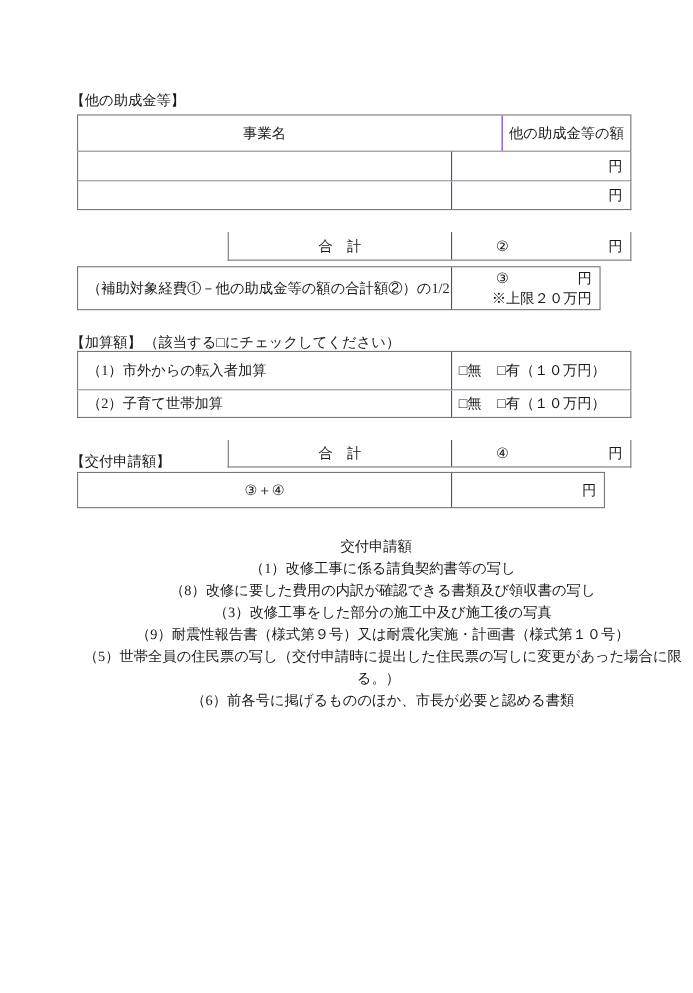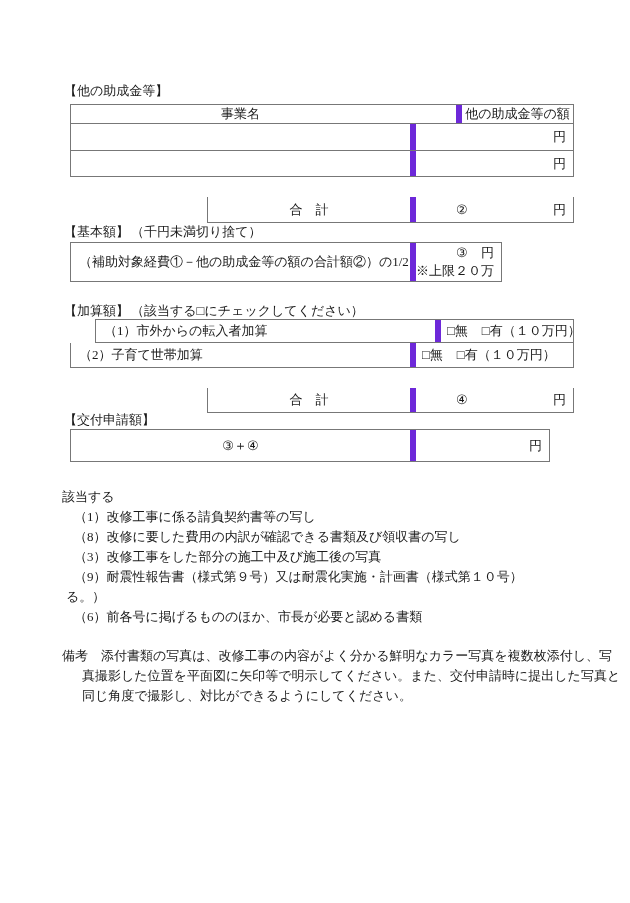--- a/index.html
+++ b/index.html
@@ -6,33 +6,33 @@
   .page {
     position:relative;
     width:630px; height:903px;
     margin:0 auto;
     background:#ffffff;
     font-family:"Liberation Serif","DejaVu Serif",serif;
     font-size:13px;
     color:#1a1a1a;
     overflow:hidden;
   }
-  .abs { position:absolute; }
+  .abs { position:absolute;text-align:center; }
 
   
   .heading { height:16px; line-height:16px; white-space:nowrap; }
   .heading .note { margin-left:2px; }
 
   
   .tbl { position:absolute; }
   .trow { display:flex; box-sizing:border-box;
           border:1px solid #777; border-top:0; background:#fff; }
   .trow.first { border-top:1px solid #777; }
   .tcell { box-sizing:border-box; display:flex; align-items:center; overflow:hidden; }
-  .tcell + .tcell { border-left:6px solid #6d28d9; }
+  .tcell + .tcell { border-left:1px solid #6d28d9; }
   .c-left  { flex:0 0 339px; }
   .c-right { flex:1 1 auto; }
   .c-total { flex:0 0 202px; justify-content:center; }
   .center   { justify-content:center; }
   .yen-only { justify-content:flex-end; padding-right:7px; }
   .mark-yen { justify-content:space-between; padding-left:40px; padding-right:7px; }
   .pad-l { padding-left:8px; white-space:nowrap; }
   .total-row { margin-left:137px; width:367px;margin-top:20px; }
 
   
@@ -54,21 +54,21 @@
   .rind { margin-left:20px; }
 </style>
 </head>
 <body>
 
 <div class="page">
 
   <div class="abs heading" style="left:64px; top:83px;">【他の助成金等】</div>
 
   <div class="tbl" style="left:70px; top:104px; width:504px;">
-    <div class="trow first" style="height:20px;gap:46px;">
+    <div class="trow first" style="height:34px;gap:46px;">
       <div class="tcell c-left center">事業名</div>
       <div class="tcell c-right center">他の助成金等の額</div>
     </div>
     <div class="trow" style="height:27px;">
       <div class="tcell c-left"></div>
       <div class="tcell c-right yen-only">
         <span>円</span>
       </div>
     </div>
     <div class="trow" style="height:26px;">
@@ -79,45 +79,42 @@
     </div>
     <div class="trow total-row" style="height:26px;">
       <div class="tcell c-total">合　計</div>
       <div class="tcell c-right mark-yen">
         <span>②</span>
         <span>円</span>
       </div>
     </div>
   </div>
 
-  <div class="abs heading" style="left:64px; top:224px;">
-    <span>【基本額】</span><span class="note">（千円未満切り捨て）</span>
-  </div>
 
-  <div class="tbl" style="left:70px; top:242px; width:432px;">
+  <div class="tbl" style="left:70px; top:242px; width:476px;">
     <div class="trow first" style="height:40px;">
       <div class="tcell c-left pad-l">（補助対象経費①－他の助成金等の額の合計額②）の1/2</div>
       <div class="tcell c-right two-line">
         <div class="ln ln1">
           <span>③</span>
           <span>円</span>
         </div>
         <div class="ln ln2">
           <span>※上限２０万円</span>
         </div>
       </div>
     </div>
   </div>
 
   <div class="abs heading" style="left:64px; top:303px;">
     <span>【加算額】</span><span class="note">（該当する□にチェックしてください）</span>
   </div>
 
   <div class="tbl" style="left:70px; top:319px; width:504px;">
-    <div class="trow first" style="height:24px;margin-left:25px;">
+    <div class="trow first" style="height:36px;">
       <div class="tcell c-left pad-l">（1）市外からの転入者加算</div>
       <div class="tcell c-right cb-cell">
         <span class="cb">□</span>
           <span>無</span>
         <span class="cb cb-gap">□</span>
           <span>有（１０万円）</span>
       </div>
     </div>
     <div class="trow" style="height:25px;">
       <div class="tcell c-left pad-l">（2）子育て世帯加算</div>
@@ -142,28 +139,24 @@
   <div class="tbl" style="left:70px; top:429px; width:480px;">
     <div class="trow first" style="height:33px;">
       <div class="tcell c-left center">③＋④</div>
       <div class="tcell c-right yen-only">
         <span>円</span>
       </div>
     </div>
   </div>
 
   <div class="abs" style="left:62px; top:487px; width:560px;">
-    <div class="doc-line">該当する</div>
+    <div class="doc-line">交付申請額</div>
     <div class="doc-line ind">（1）改修工事に係る請負契約書等の写し</div>
     <div class="doc-line ind">（8）改修に要した費用の内訳が確認できる書類及び領収書の写し</div>
     <div class="doc-line ind">（3）改修工事をした部分の施工中及び施工後の写真</div>
     <div class="doc-line ind">（9）耐震性報告書（様式第９号）又は耐震化実施・計画書（様式第１０号）</div>
+    <div class="doc-line ind">（5）世帯全員の住民票の写し（交付申請時に提出した住民票の写しに変更があった場合に限</div>
     <div class="doc-line cont">る。）</div>
     <div class="doc-line ind">（6）前各号に掲げるもののほか、市長が必要と認める書類</div>
   </div>
 
-  <div class="abs" style="left:62px; top:646px; width:566px;">
-    <div class="doc-line">備考　添付書類の写真は、改修工事の内容がよく分かる鮮明なカラー写真を複数枚添付し、写</div>
-    <div class="doc-line rind">真撮影した位置を平面図に矢印等で明示してください。また、交付申請時に提出した写真と</div>
-    <div class="doc-line rind">同じ角度で撮影し、対比ができるようにしてください。</div>
-  </div>
 
 </div>
 
 </body></html>

